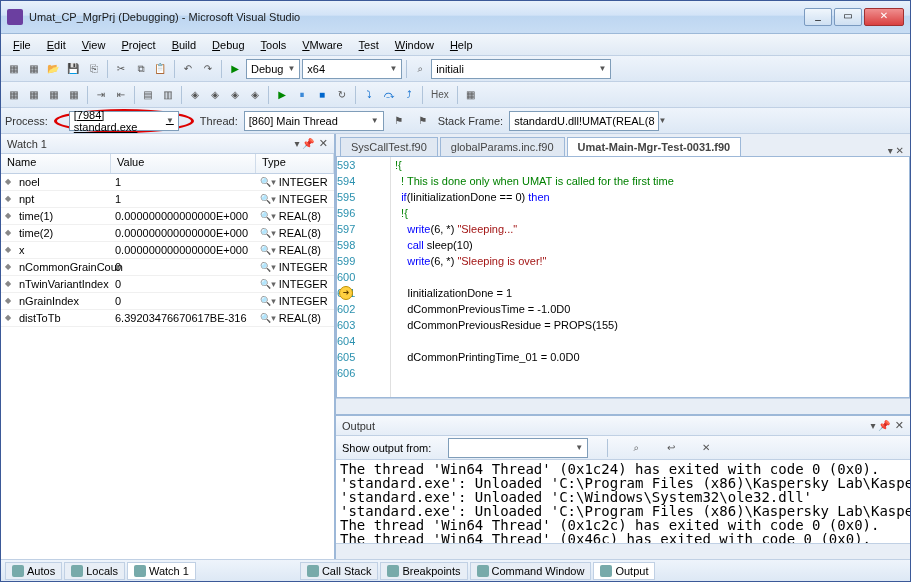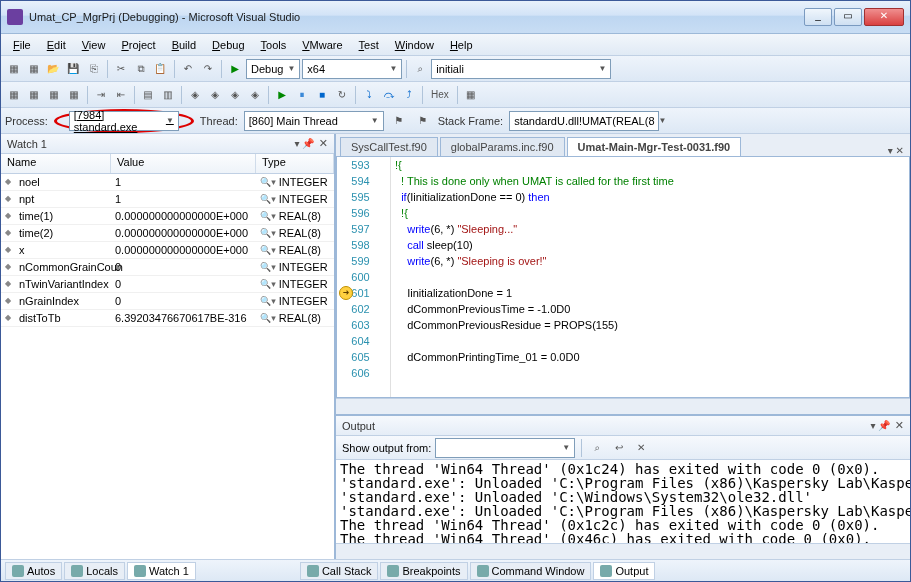--- a/index.html
+++ b/index.html
@@ -37,29 +37,29 @@
 .wr-name::before { content: "◆"; position: absolute; left: 4px; top: 1px; font-size: 8px; color: #888; }
 .wr-val { width: 145px; padding: 0 4px; overflow: hidden; white-space: nowrap; }
 .wr-type { flex: 1; padding: 0 4px; display: flex; align-items: center; gap: 3px; }
 .wr-type .mag { font-size: 9px; color: #666; }
 .right-area { flex: 1; display: flex; flex-direction: column; min-width: 0; }
 .code-tabs { height: 22px; background: #e8eef6; display: flex; align-items: flex-end; padding-left: 4px; }
 .code-tab { padding: 3px 10px; background: #e0e8f2; border: 1px solid #9db8d8; border-bottom: none; margin-right: 2px; font-size: 11px; color: #444; }
 .code-tab.active { background: #fff; font-weight: bold; }
 .code-tabs .tab-close { margin-left: auto; margin-right: 6px; font-size: 10px; color: #555; }
 .code-area { flex: 1; background: #fff; display: flex; border: 1px solid #9db8d8; overflow: hidden; font-family: Consolas, monospace; font-size: 12px; min-height: 0; }
-.gutter { width: 54px; background: #fff; border-right: 1px solid #e0e0e0; text-align: center; padding-right: 6px; color: #2b91af; line-height: 16px; position: relative; }
+.gutter { width: 54px; background: #fff; border-right: 1px solid #e0e0e0; text-align: left; padding-right: 6px; color: #2b91af; line-height: 16px; position: relative; }
 .gut-line { height: 16px; }
 .bp-arrow { position: absolute; left: 2px; width: 14px; height: 14px; background: #ffd040; border: 1px solid #c09000; border-radius: 50%; display: flex; align-items: center; justify-content: center; font-size: 8px; color: #604000; }
 .code-body { flex: 1; padding-left: 4px; line-height: 16px; white-space: pre; overflow: hidden; color: #000; }
 .c-kw { color: #0000ff; }
 .c-str { color: #a31515; }
 .c-cmt { color: #008000; }
 .output-panel { height: 145px; display: flex; flex-direction: column; border-top: 2px solid #9db8d8; }
-.out-toolbar { height: 24px; background: linear-gradient(to bottom, #f6f9fd, #e5edf7); display: flex; align-items: center; padding: 0 6px; gap: 4px; border-bottom: 1px solid #c0d0e4; }
+.out-toolbar { height: 24px; background: linear-gradient(to bottom, #f6f9fd, #e5edf7); display: flex; align-items: center; padding: 0 6px; gap: 17px; border-bottom: 1px solid #c0d0e4; }
 .out-body { flex: 1; background: #fff; font-family: Consolas, monospace; font-size: 14px; padding: 2px 4px; line-height: 14px; white-space: pre; overflow: hidden; color: #000; }
 .bottom-tabs { height: 22px; background: linear-gradient(to bottom, #eef4fb, #dde8f5); display: flex; align-items: center; padding: 0 4px; gap: 2px; border-top: 1px solid #c0d0e4; }
 .btab { padding: 2px 6px; border: 1px solid #c0d0e4; background: #e8eef6; display: inline-flex; align-items: center; gap: 3px; font-size: 11px; }
 .btab.active { background: #fff; }
 .btab .ico { width: 12px; height: 12px; display: inline-block; background: #7aa; border-radius: 2px; }
 .statusbar { height: 22px; background: linear-gradient(to bottom, #eef4fb, #d8e4f2); display: flex; align-items: center; padding: 0 8px; border-top: 1px solid #c0d0e4; }
 .statusbar .sp { margin-left: auto; display: flex; gap: 30px; }
 .scroll-h { height: 16px; background: #e8eef6; border-top: 1px solid #c0d0e4; }
 </style>
 </head>

